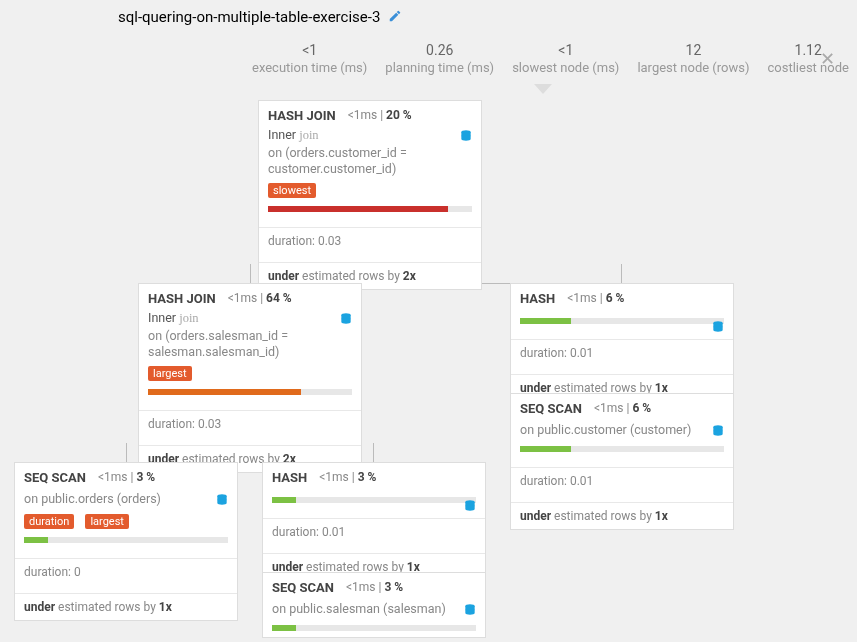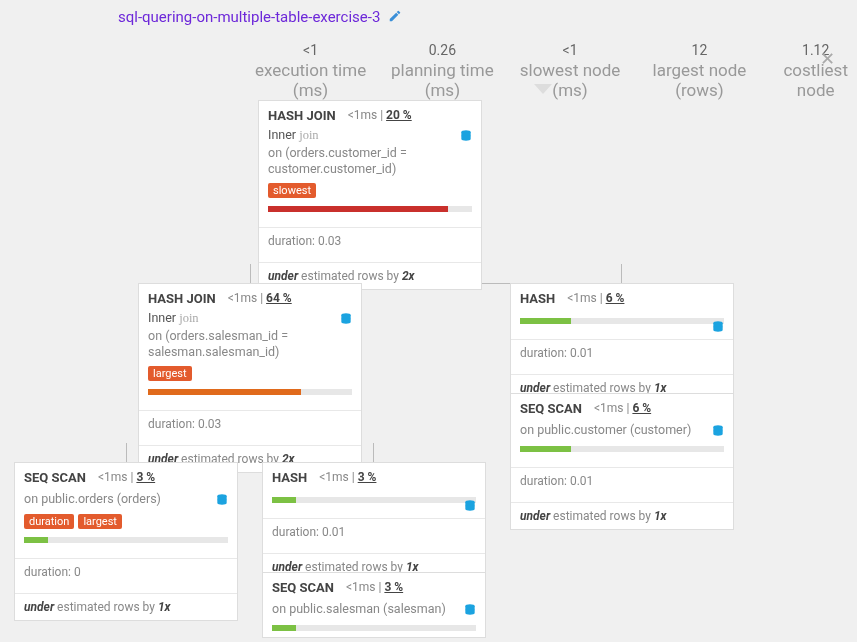--- a/index.html
+++ b/index.html
@@ -1,51 +1,51 @@
 <!DOCTYPE html>
 <html><head>
 <meta charset="utf-8">
 <style>
 * { box-sizing: border-box; margin: 0; padding: 0; }
 body { font-family: -apple-system, "Segoe UI", Roboto, sans-serif; background: #f0f0f0; color: #444; font-size: 13px; }
 .canvas { position: relative; width: 857px; height: 642px; }
 
 .title-row { position: absolute; top: 8px; left: 118px; display: flex; align-items: center; gap: 8px; }
-.title { color: #6d28d9; font-size: 15px; }
+.title { color: #000000; font-size: 15px; }
 .edit-icon { color: #3a8fd8; cursor: pointer; }
 
 .stats-bar { position: absolute; top: 42px; left: 252px; display: flex; gap: 18px; align-items: flex-start; }
 .stat { text-align: center; min-width: 80px; }
 .stat-value { color: #666; font-size: 14px; }
-.stat-label { font-size: 17px; color: #999; margin-top: 2px; }
+.stat-label { font-size: 13px; color: #999; margin-top: 2px; }
 .close-x { position: absolute; top: 48px; right: 22px; color: #aaa; font-size: 18px; cursor: pointer; }
 
 .conn { position: absolute; border: 1px solid #bbb; border-top: none; z-index: 0; }
 
 .node { position: absolute; width: 224px; background: #fff; border: 1px solid #ddd; z-index: 2; font-size: 12.5px; color: #555; }
 .node-head { display: flex; padding: 7px 9px 4px; gap: 12px; }
 .node-title { font-weight: 700; color: #444; font-size: 13px; }
 .node-meta { color: #888; font-size: 12px; }
-.node-meta b { color: #444; text-decoration: underline; }
+.node-meta b { color: #444; }
 .node-body { padding: 0 9px 7px; position: relative; }
 .subtype .dim { color: #aaa; font-family: Liberation Serif, serif; }
 .cond { color: #888; margin-top: 2px; line-height: 1.25; padding-right: 14px; }
 .tags { margin-top: 6px; }
-.tag { display: inline-block; background: #e35b2d; color: #fff; font-size: 11px; padding: 1px 5px; border-radius: 2px; margin-right: 4px; }
+.tag { display: inline-block; background: #e35b2d; color: #fff; font-size: 11px; padding: 1px 5px; border-radius: 2px; margin-right: 11px; }
 .db-icon { position: absolute; right: 8px; top: 2px; width: 14px; height: 14px; color: #1ba3e0; cursor: pointer; }
 
 .bar { width: 100%; height: 6px; background: #e7e7e7; margin-top: 8px; }
 .bar-fill { height: 100%; }
 .bar-red { background: #c9302c; }
 .bar-orange { background: #e06a1c; }
 .bar-green { background: #7cc144; }
 
 .sep { border-top: 1px solid #e8e8e8; margin-top: 8px; }
 .row { padding: 6px 9px; font-size: 12px; color: #888; }
-.row b, .row strong { color: #444; font-style: italic; }
+.row b, .row strong { color: #444; }
 
 .arrow-down { position: absolute; width: 0; height: 0; border-left: 9px solid transparent; border-right: 9px solid transparent; border-top: 10px solid #ddd; z-index: 1; }
 </style>
 </head>
 <body>
 
 <div class="canvas">
 
   <div class="title-row">
     <span class="title">sql-quering-on-multiple-table-exercise-3</span>

